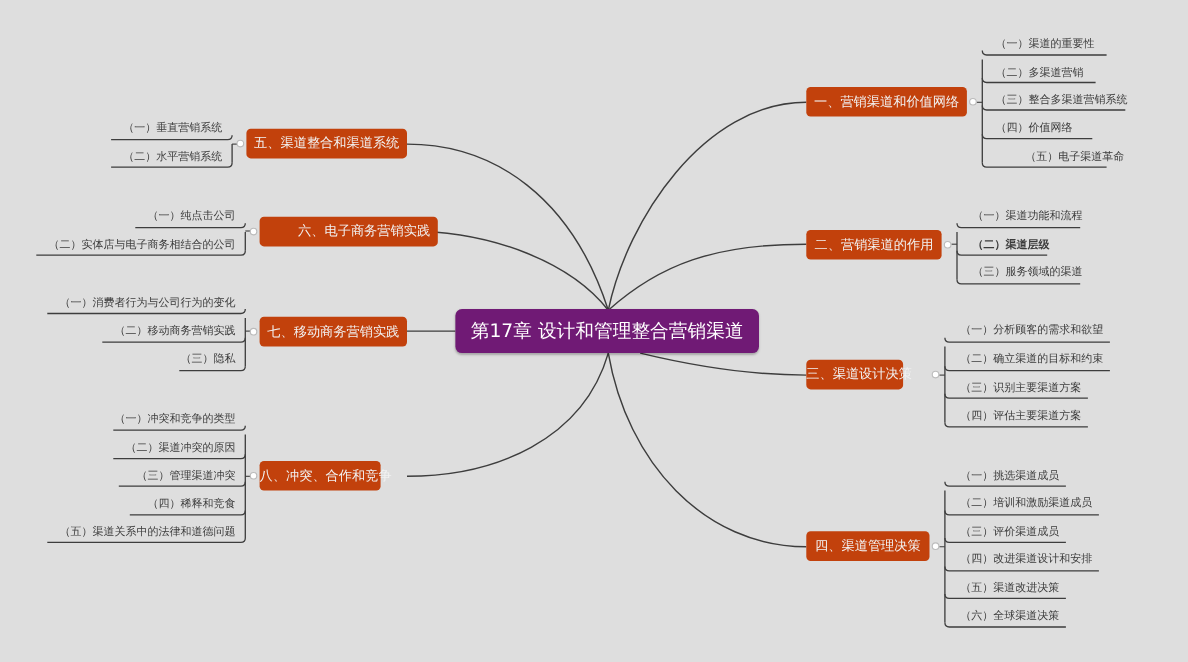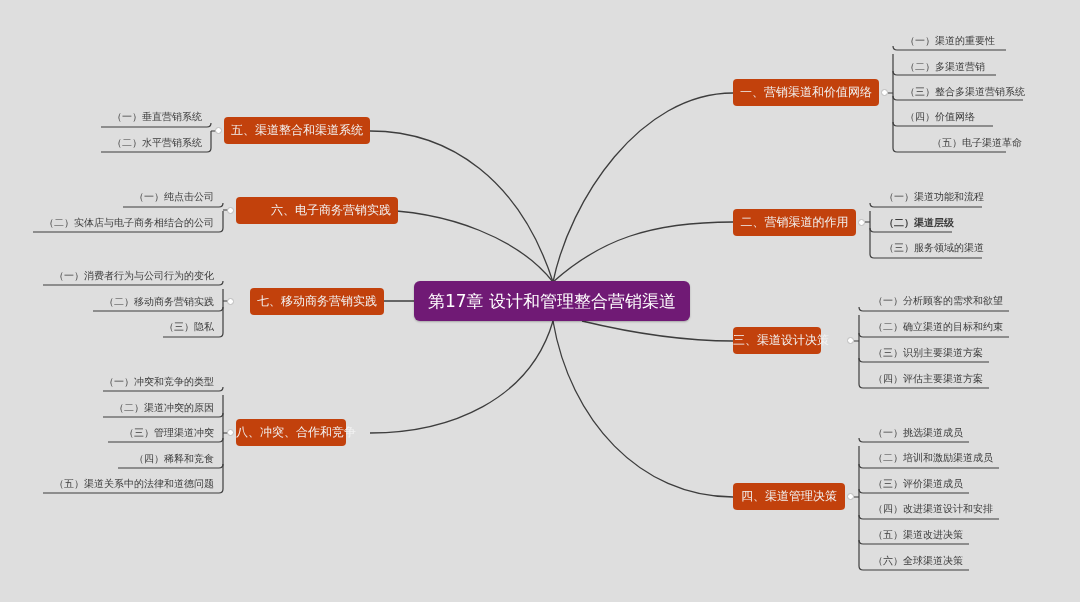--- a/index.html
+++ b/index.html
@@ -94,21 +94,21 @@
 
   <div class="root">第17章 设计和管理整合营销渠道</div>
 
   <div class="branch" style="left:733px;top:79px;width:146px;">一、营销渠道和价值网络</div>
   <div class="branch" style="left:733px;top:209px;width:123px;">二、营销渠道的作用</div>
   <div class="branch" style="left:733px;top:327px;width:88px;">三、渠道设计决策</div>
   <div class="branch" style="left:733px;top:483px;width:112px;">四、渠道管理决策</div>
 
   <div class="branch" style="left:224px;top:117px;width:146px;">五、渠道整合和渠道系统</div>
   <div class="branch" style="left:236px;top:197px;width:134px;padding-left:28px;">六、电子商务营销实践</div>
-  <div class="branch" style="left:236px;top:288px;width:134px;margin-left:14px;">七、移动商务营销实践</div>
+  <div class="branch" style="left:236px;top:288px;width:134px;">七、移动商务营销实践</div>
   <div class="branch" style="left:236px;top:419px;width:110px;">八、冲突、合作和竞争</div>
 
   <div class="dot" style="left:881px;top:89px;"></div>
   <div class="dot" style="left:858px;top:219px;"></div>
   <div class="dot" style="left:847px;top:337px;"></div>
   <div class="dot" style="left:847px;top:493px;"></div>
   <div class="dot" style="left:215px;top:127px;"></div>
   <div class="dot" style="left:227px;top:207px;"></div>
   <div class="dot" style="left:227px;top:298px;"></div>
   <div class="dot" style="left:227px;top:429px;"></div>

